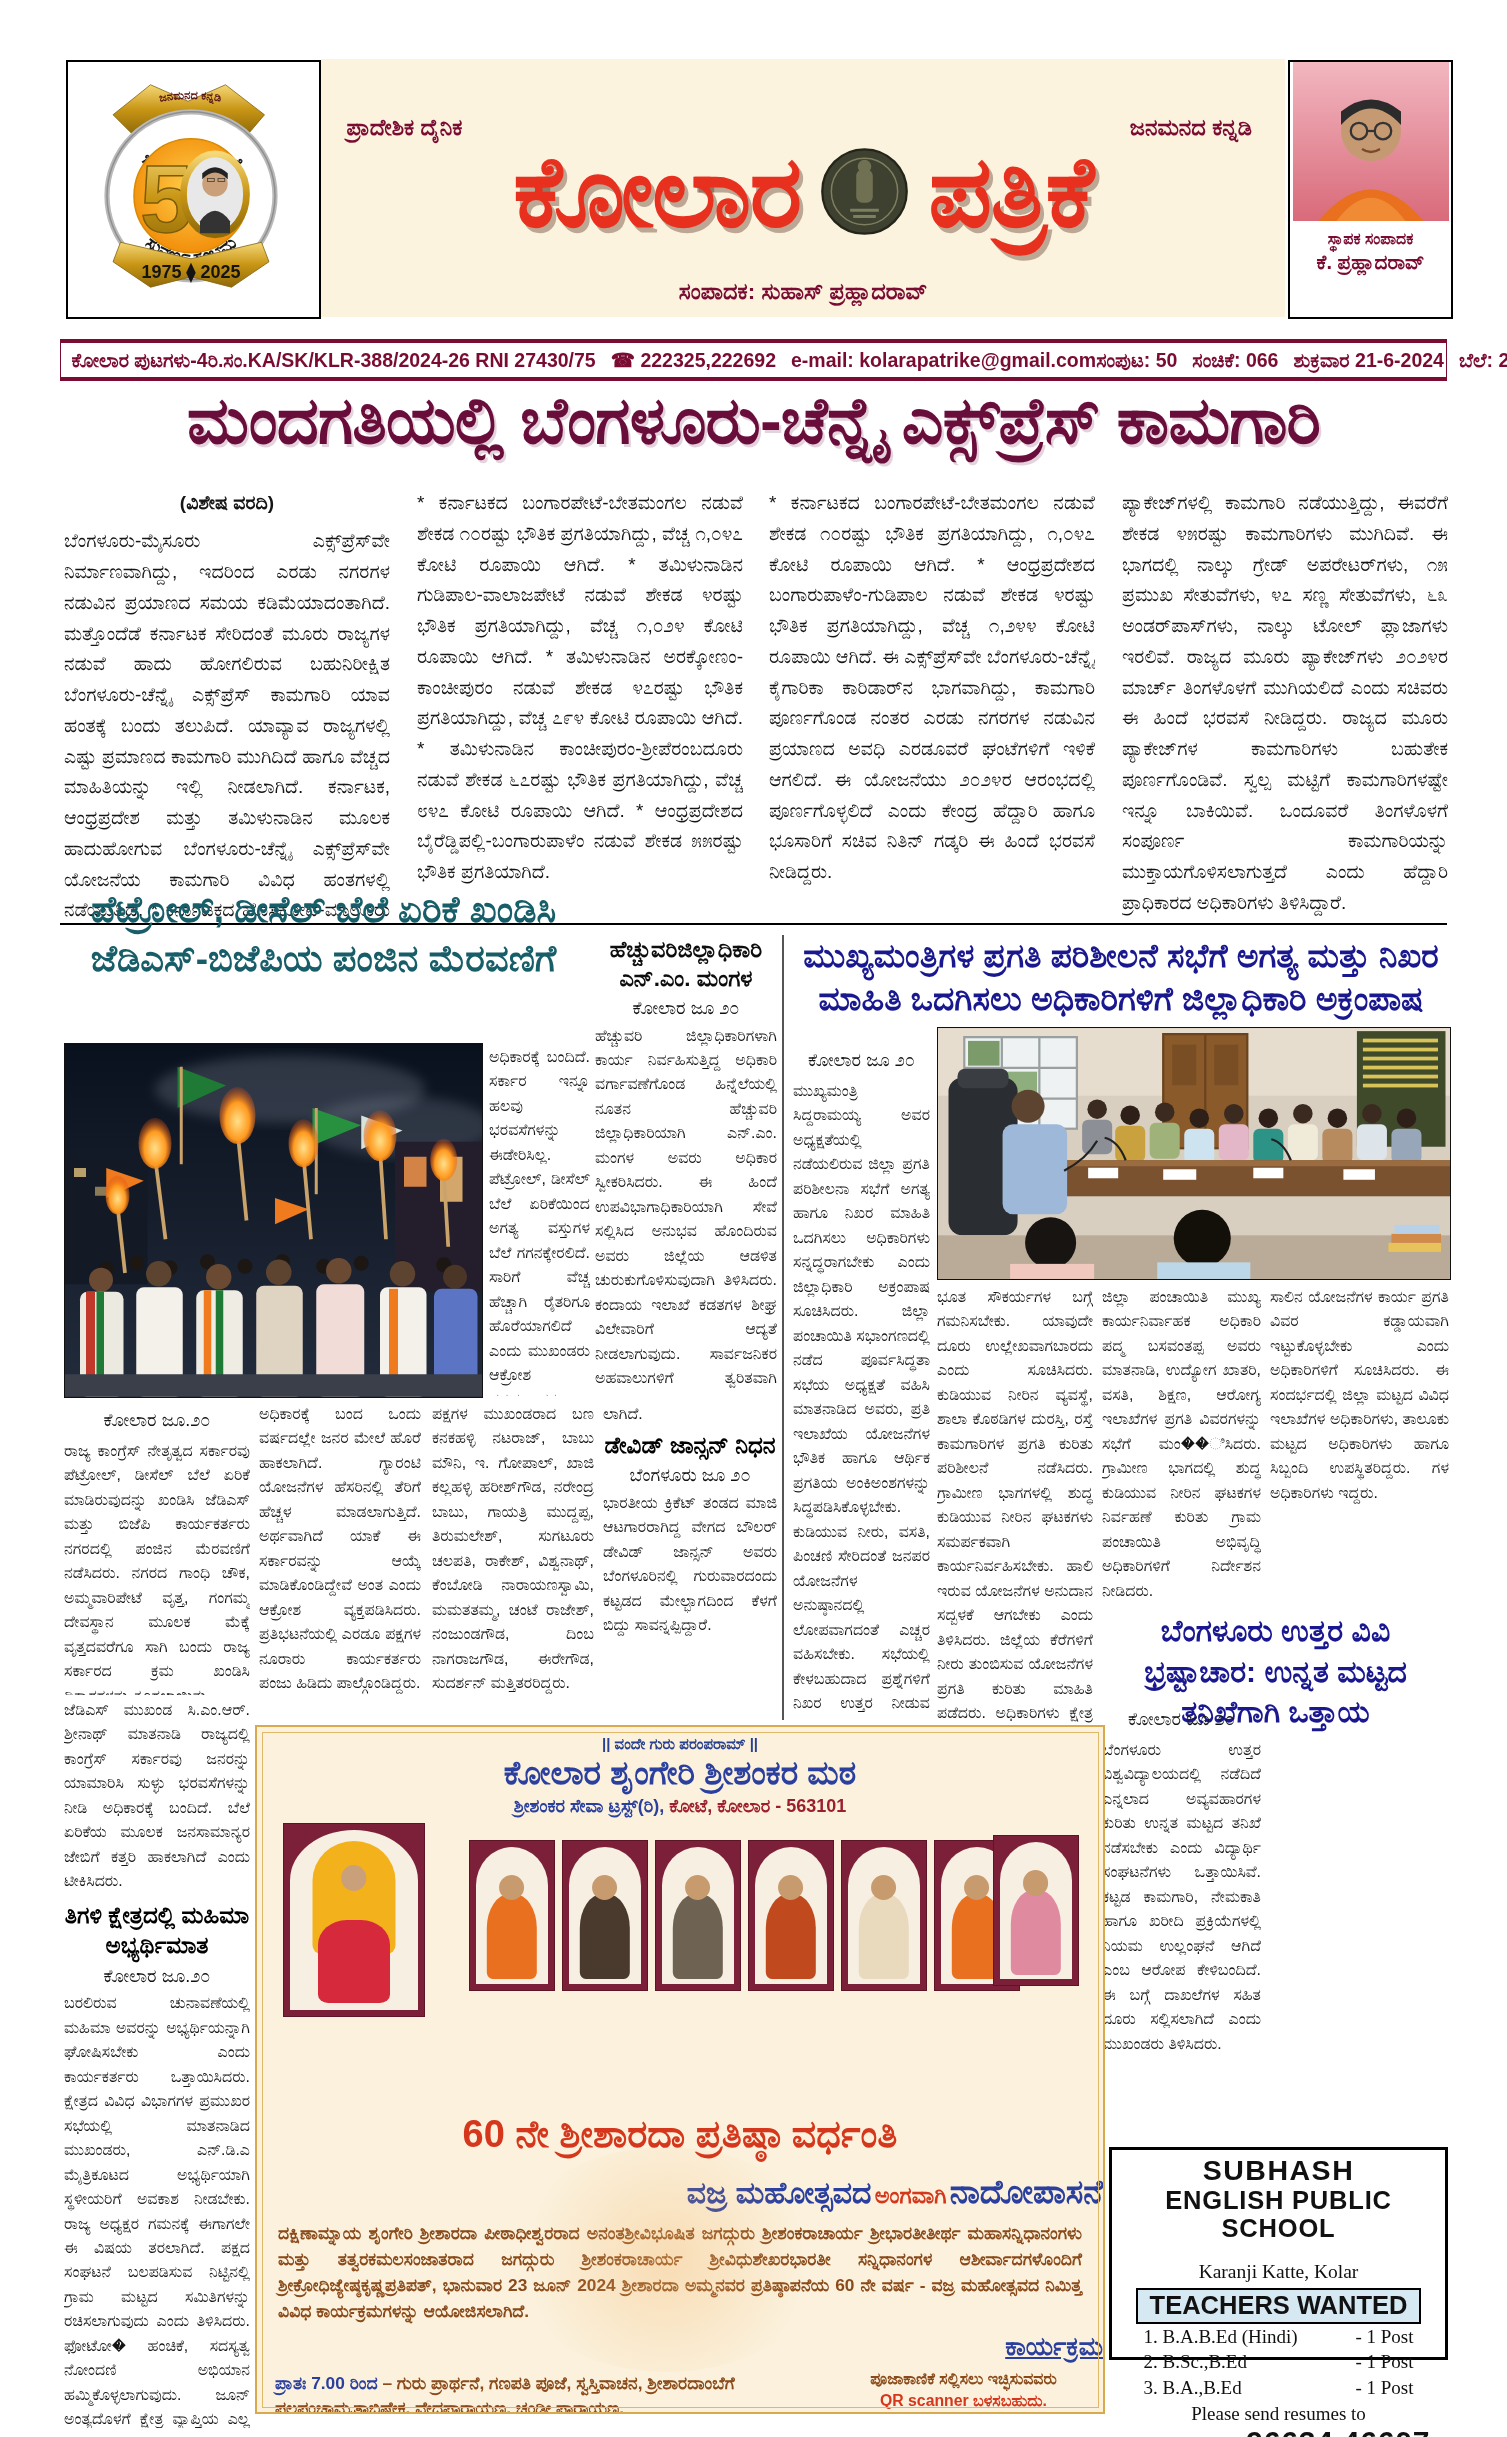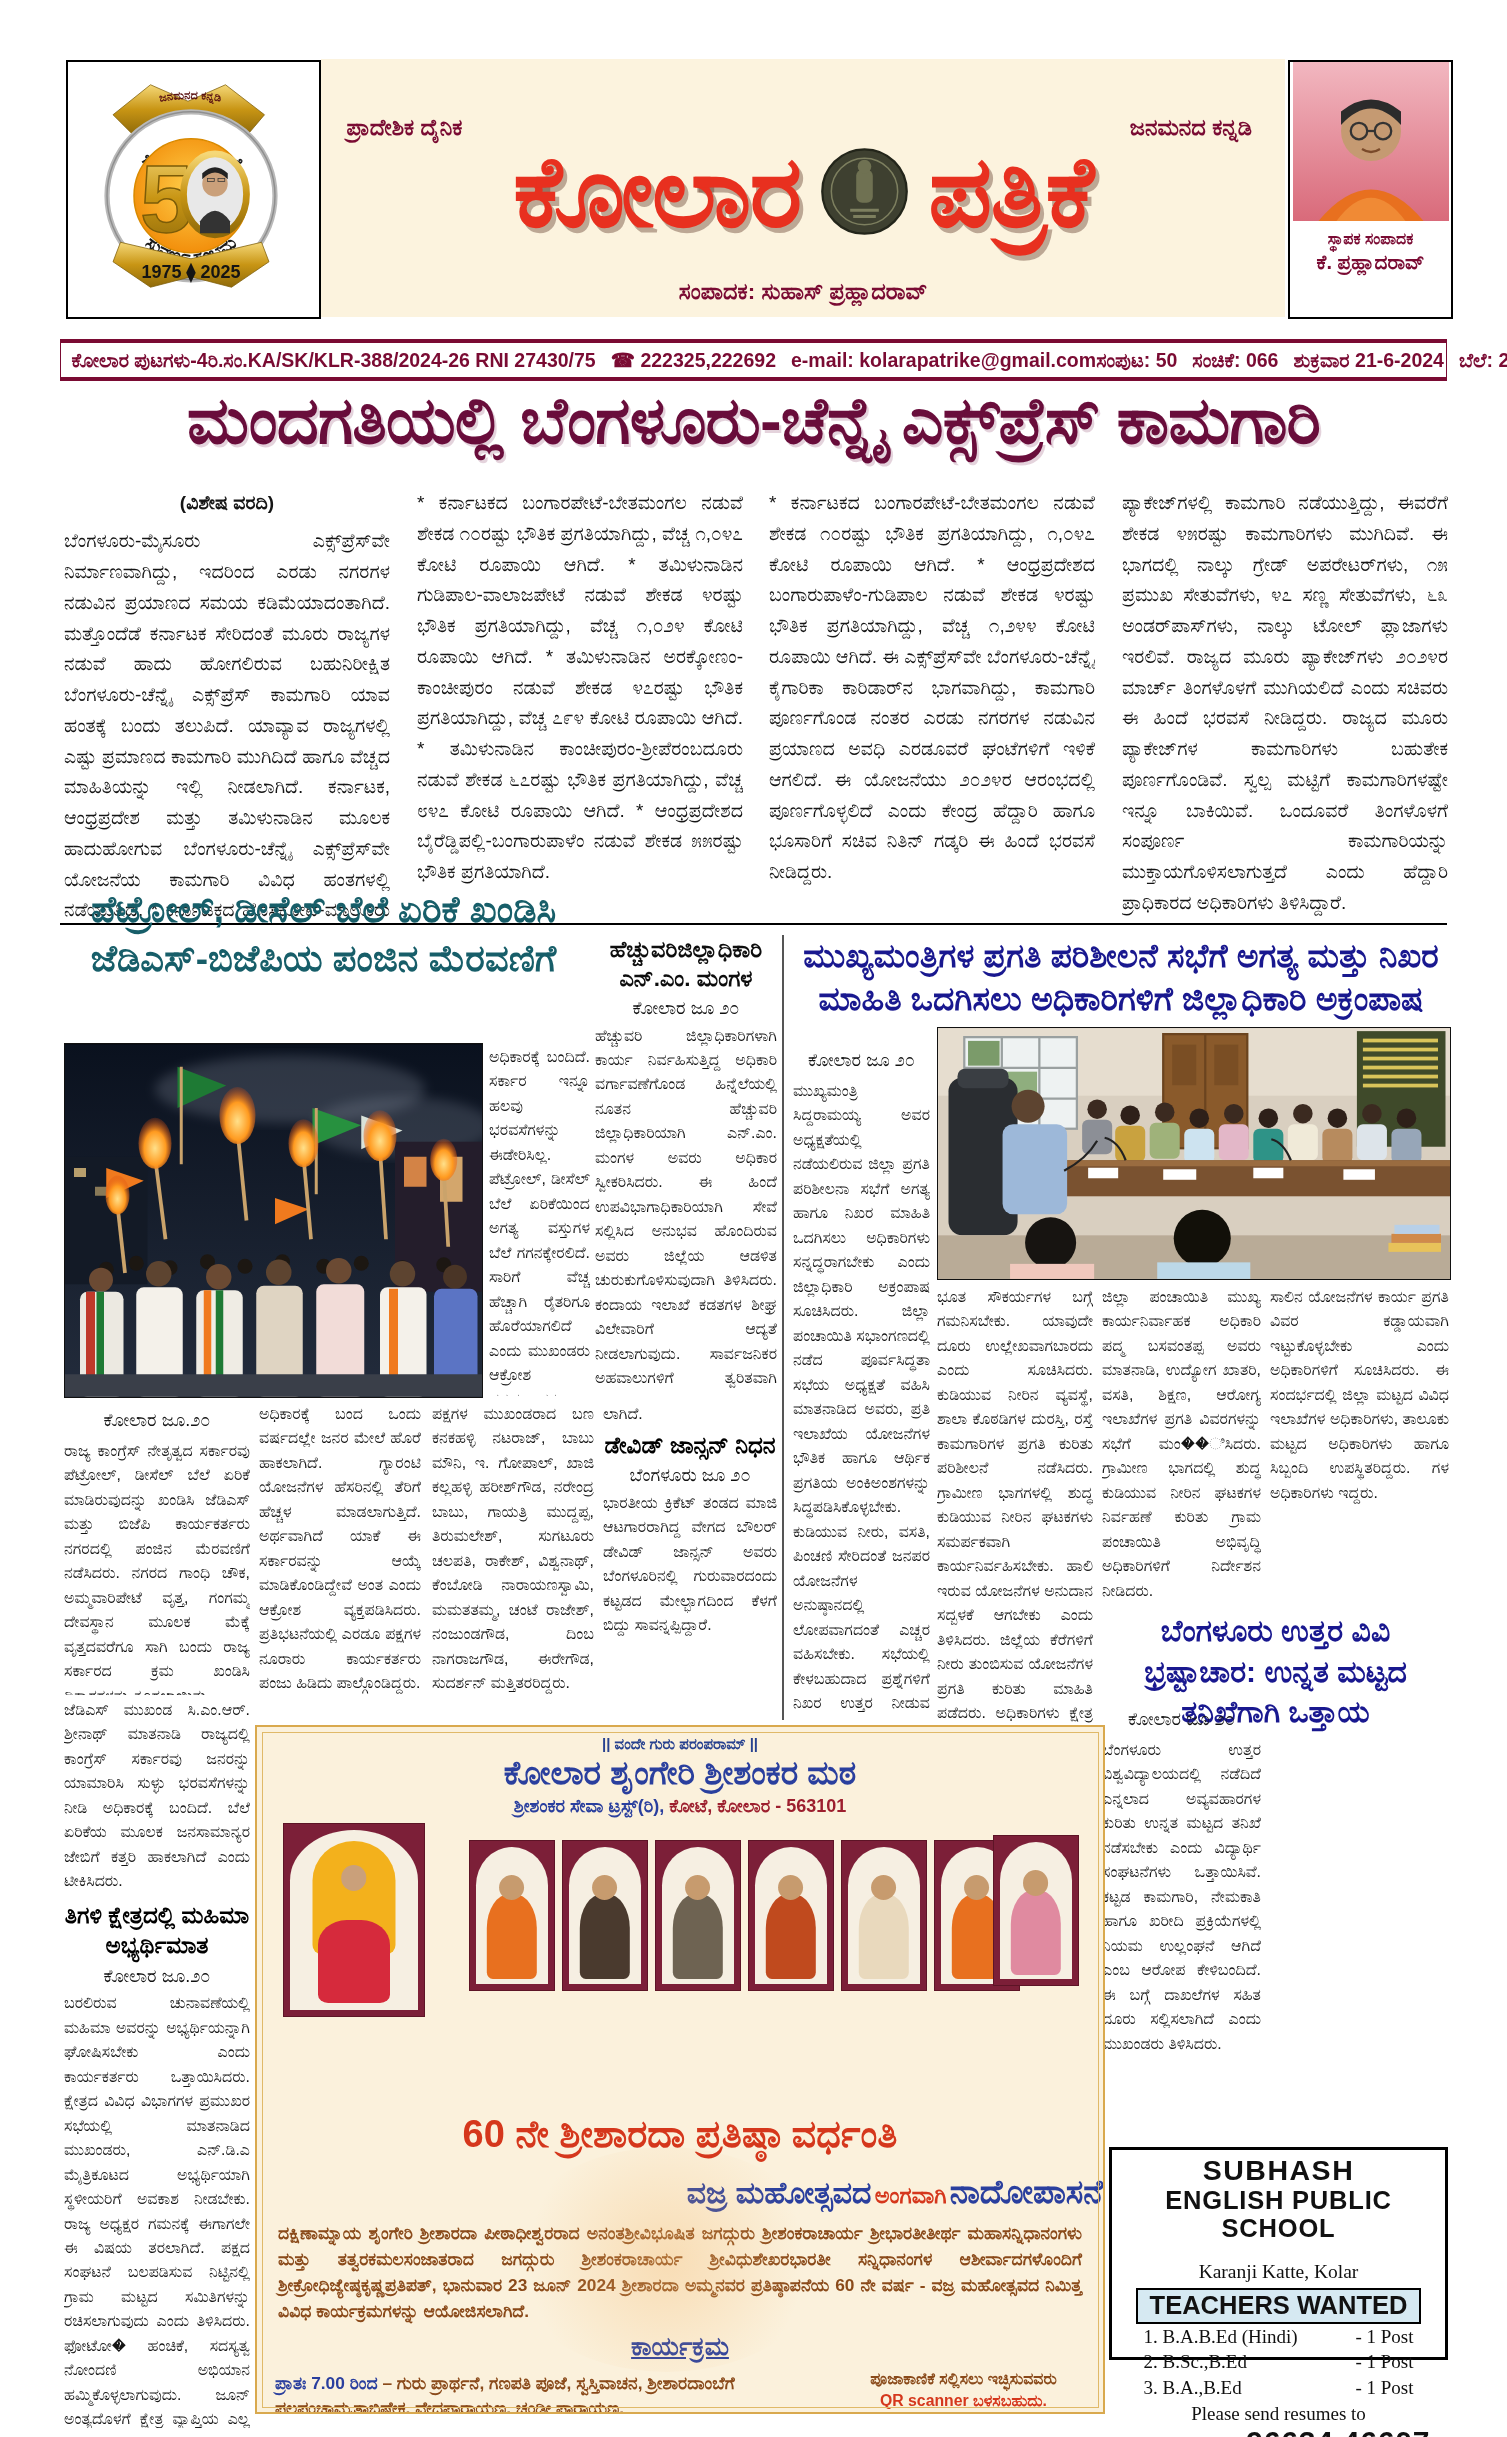--- a/index.html
+++ b/index.html
@@ -57,21 +57,21 @@
   .figure{position:absolute;left:50%;transform:translateX(-50%);bottom:4.5px;width:70%;height:62%;
           border-radius:45% 45% 12% 12%/40% 40% 8% 8%;}
   .figure::before{content:"";position:absolute;left:50%;top:-19.5px;transform:translateX(-50%);
           width:25.5px;height:25.5px;border-radius:50%;background:#c79b6e;}
   .ad-event{position:relative;margin-top:296px;text-align:center;color:#d5371c;font-weight:900;font-size:38px;}
   .ad-event-sub{text-align:right;margin-top:16px;}
   .ad-event-sub .b1{color:#2a3f9e;font-weight:900;font-size:30px;}
   .ad-event-sub .r1{color:#d5371c;font-weight:bold;font-size:22.5px;}
   .ad-event-sub .b2{color:#2a3f9e;font-weight:900;font-size:33px;}
   .ad-intro{margin:9px 21px 0 21px;color:#8a4a1a;font-weight:bold;font-size:17.3px;line-height:1.5;text-align:justify;}
-  .ad-program-title{text-align:center;color:#2a3f9e;font-weight:900;font-size:25.5px;margin-top:7.5px;
+  .ad-program-title{text-align:right;color:#2a3f9e;font-weight:900;font-size:25.5px;margin-top:7.5px;
                     text-decoration:underline;font-family:Liberation Serif, serif;}
   .ad-cols{display:flex;margin:6px 18px 0 18px;}
   .ad-left{width:70%;}
   .ad-right{width:30%;text-align:center;}
   .sched-line{font-size:17.3px;color:#8a4a1a;font-weight:bold;line-height:1.45;margin-top:3px;}
   .sched-line .t{color:#2a3f9e;}
   .qr-note{color:#8a4a1a;font-weight:bold;font-size:15.8px;line-height:1.35;}
   .qr-note .red{color:#d5371c;font-weight:900;}
   .qr-cap{font-size:8.3px;color:#777;margin-top:1.5px;}
   .watermark{position:absolute;left:248px;top:420px;width:323px;height:225px;border-radius:50%;

